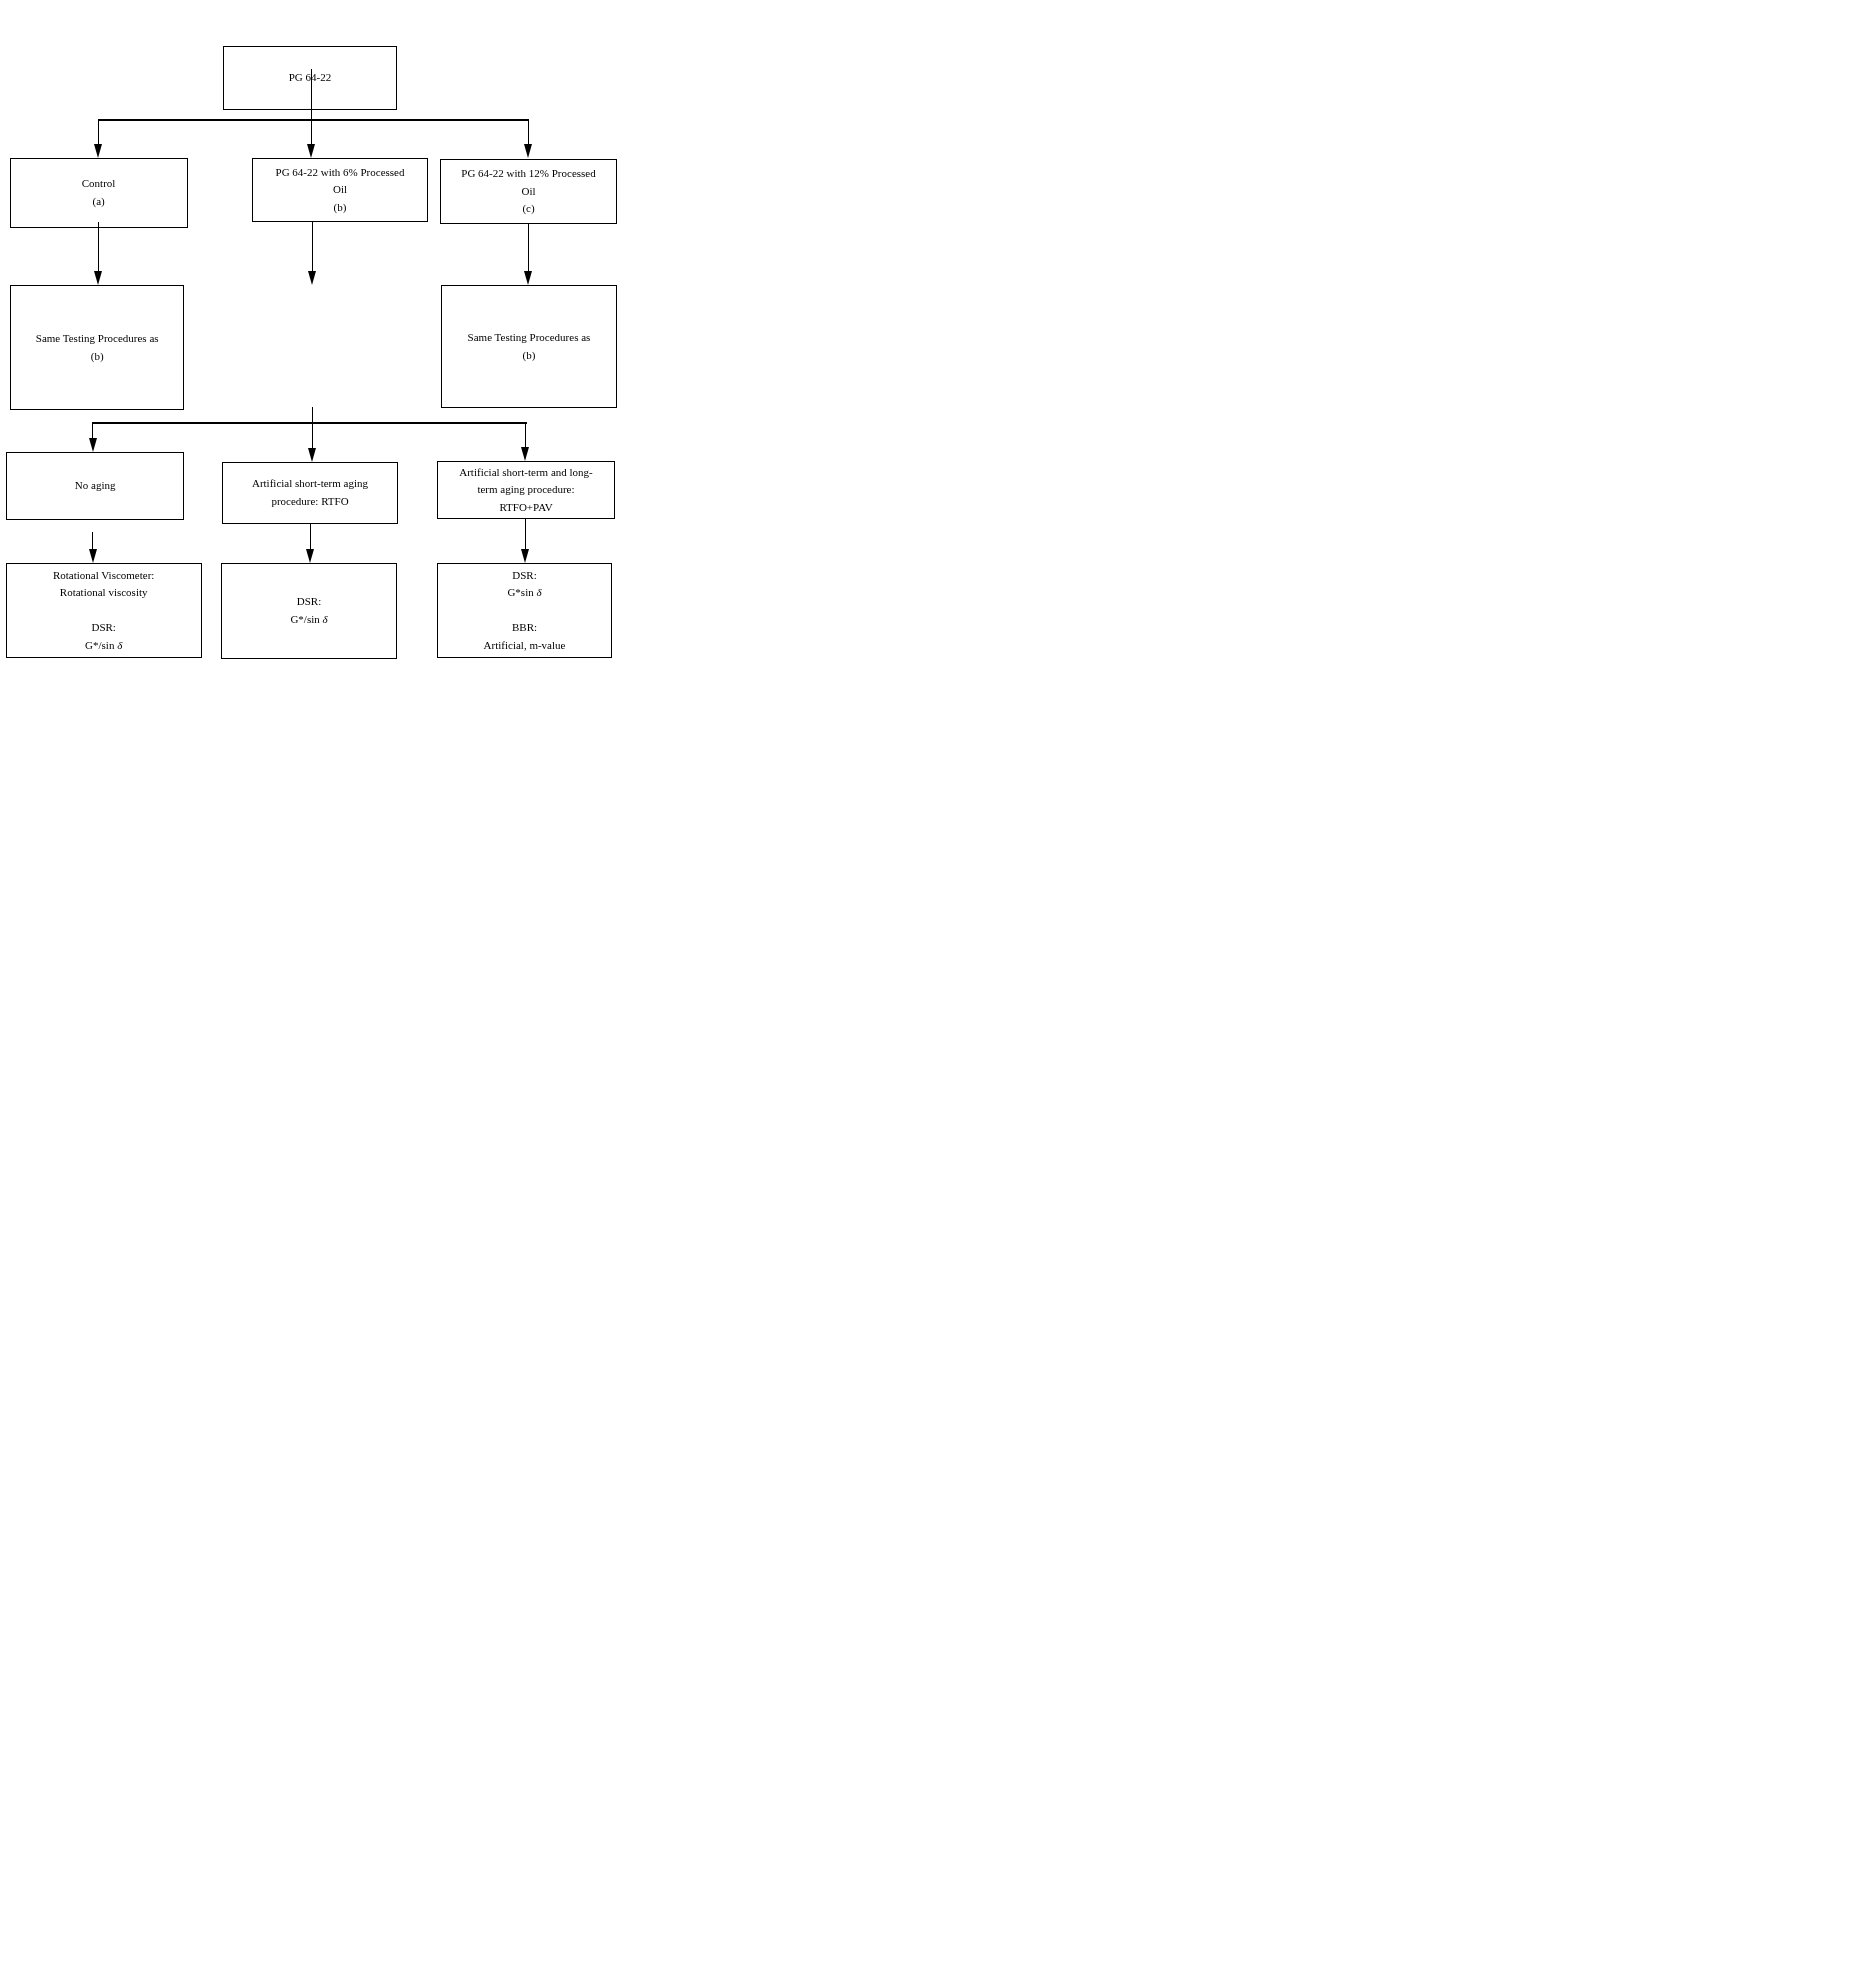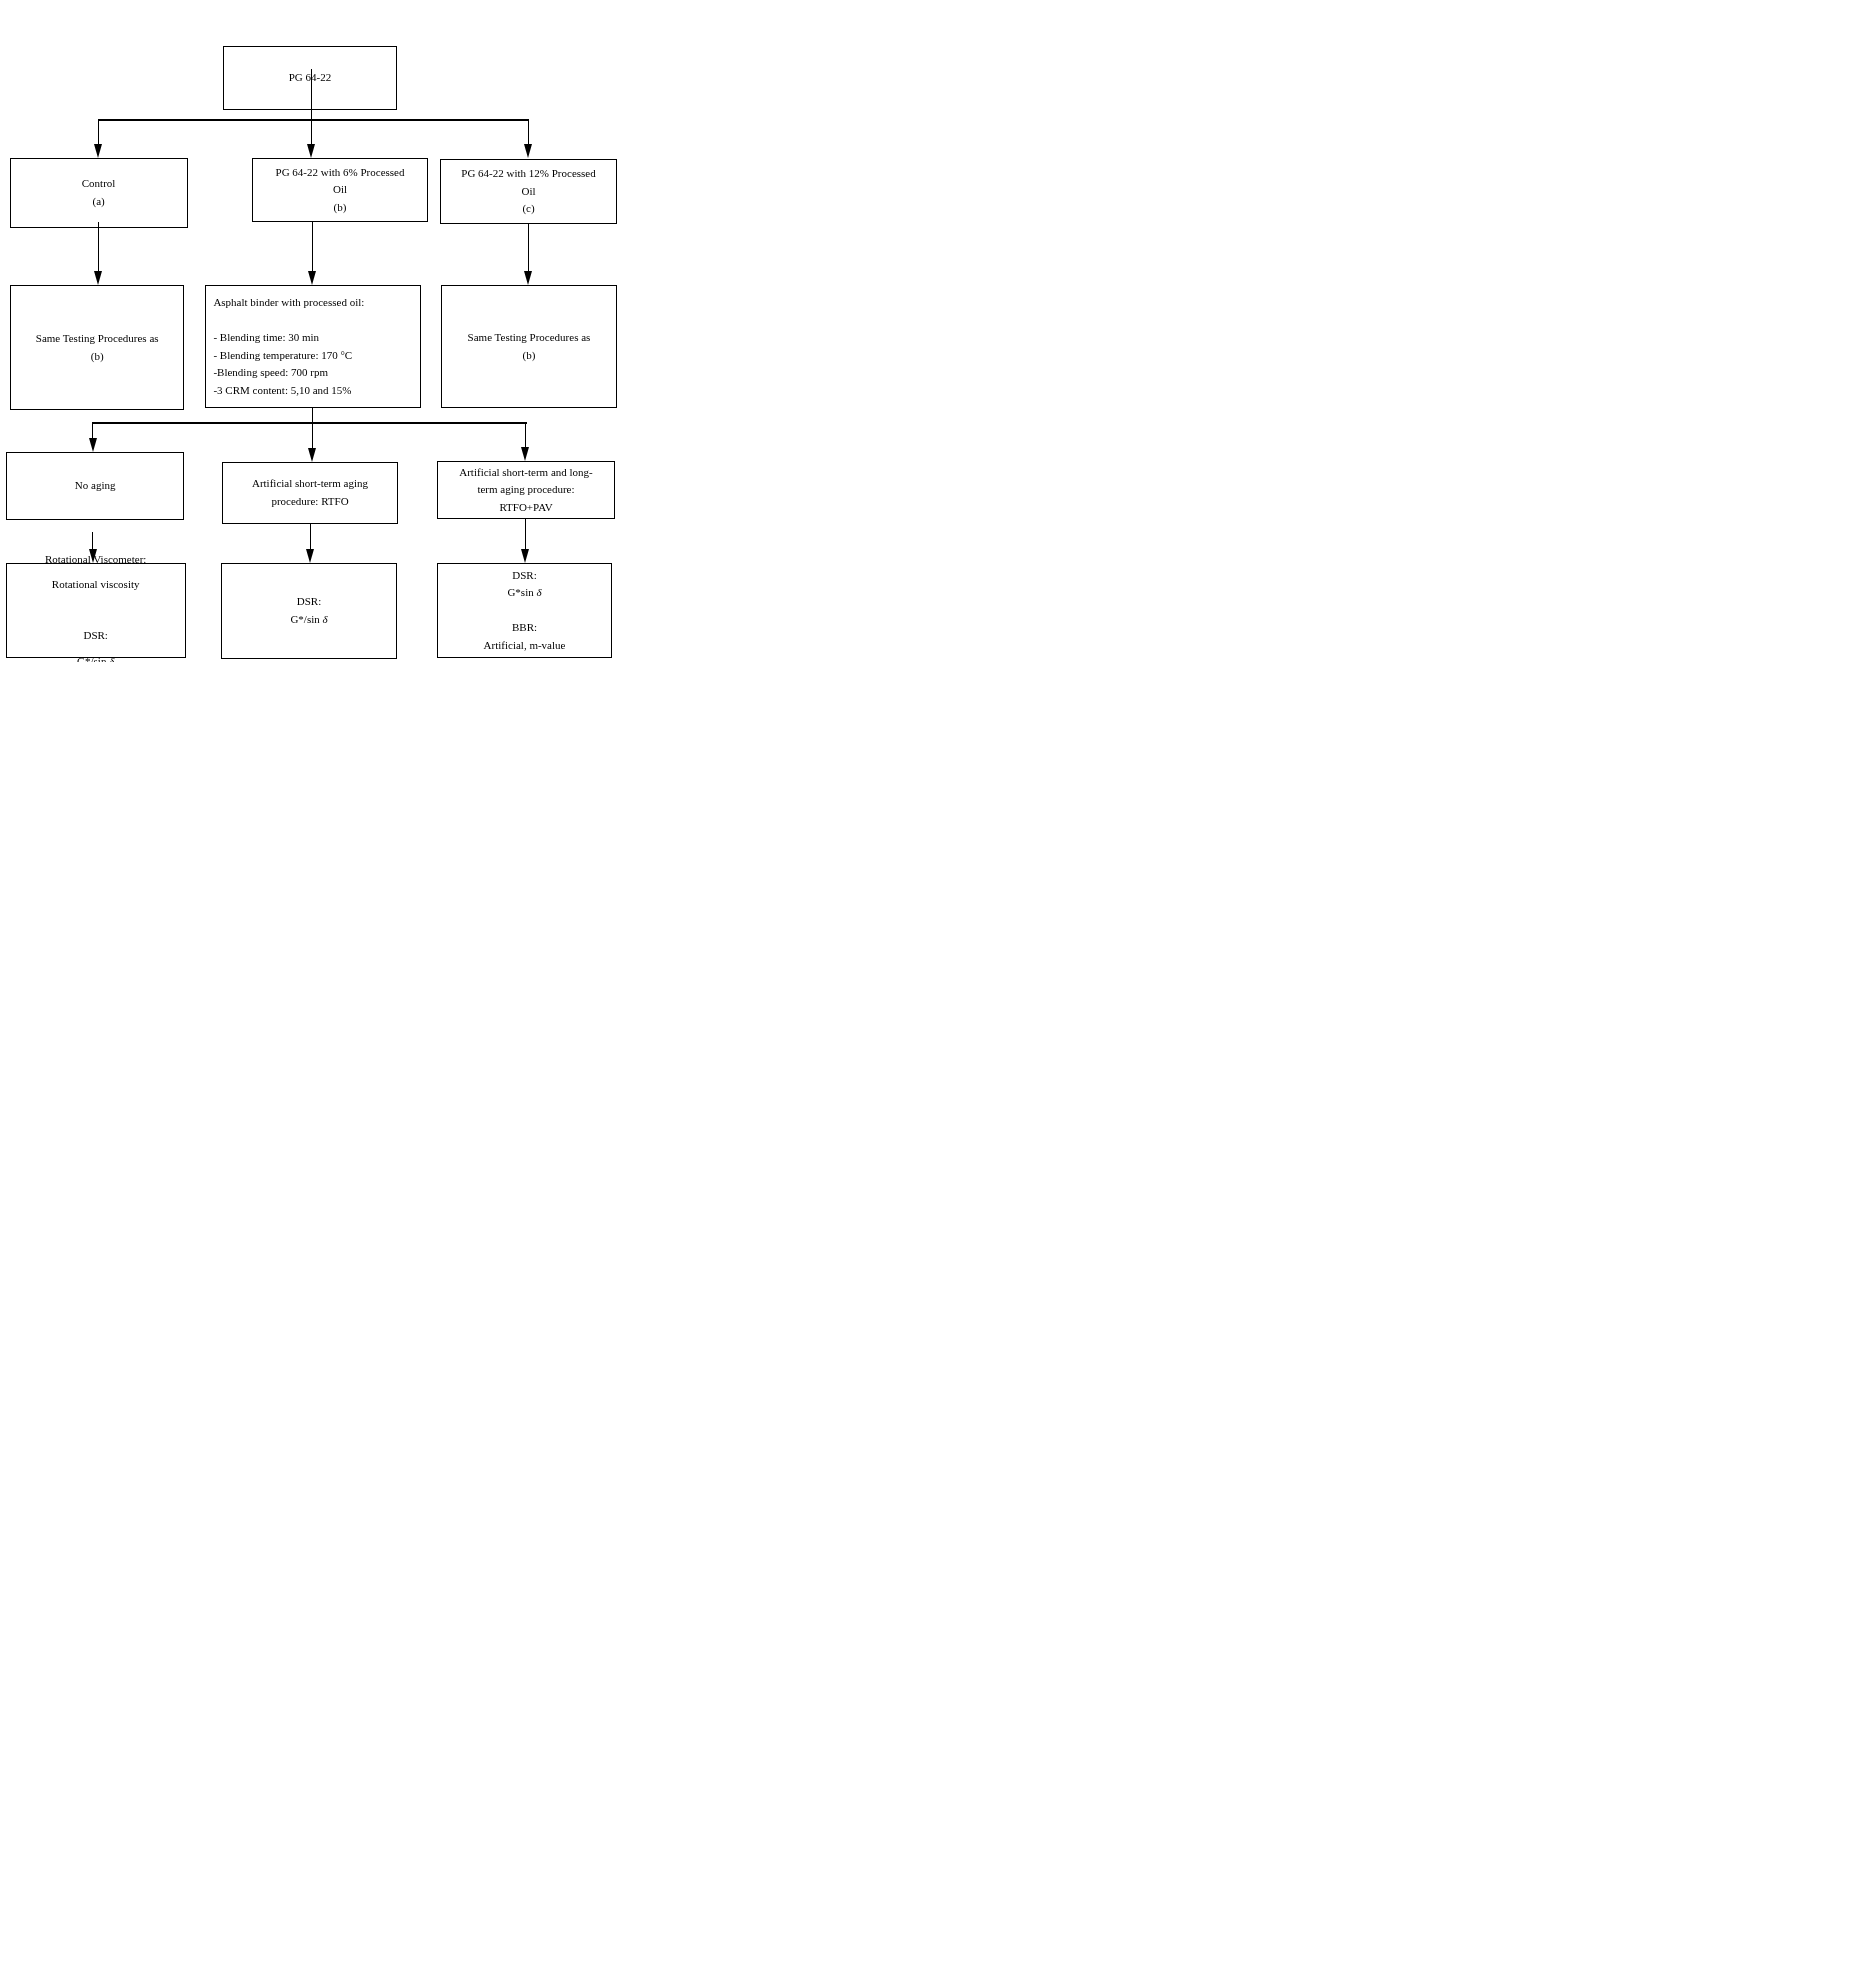--- a/index.html
+++ b/index.html
@@ -93,28 +93,20 @@
   <div class="ah" style="left:94px; top:271px;"></div>
   <div class="vline" style="left:312px; top:221px; height:51px;"></div>
   <div class="ah" style="left:308px; top:271px;"></div>
   <div class="vline" style="left:528px; top:223px; height:49px;"></div>
   <div class="ah" style="left:524px; top:271px;"></div>
 
   <div class="box" style="left:10.2px; top:285px; width:174px; height:125px;">
       <div class="line">Same Testing Procedures as</div>
       <div class="line">(b)</div>
     </div>
-  <div class="box left-align" style="left:205px; top:285px; width:216px; height:123px;">
-      <div class="line">Asphalt binder with processed oil:</div>
-      <div class="line">&nbsp;</div>
-      <div class="line">- Blending time: 30 min</div>
-      <div class="line">- Blending temperature: 170 °C</div>
-      <div class="line">-Blending speed: 700 rpm</div>
-      <div class="line">-3 CRM content: 5,10 and 15%</div>
-    </div>
   <div class="box" style="left:441px; top:285px; width:176px; height:123px;">
       <div class="line">Same Testing Procedures as</div>
       <div class="line">(b)</div>
     </div>
 
   <div class="vline" style="left:312px; top:407px; height:16px;"></div>
   <div class="hline" style="left:92px; top:422px; width:435px;"></div>
   <div class="vline" style="left:92px; top:423px; height:16px;"></div>
   <div class="ah" style="left:89px; top:438px;"></div>
   <div class="vline" style="left:312px; top:423px; height:25.5px;"></div>
@@ -135,21 +127,21 @@
       <div class="line">RTFO+PAV</div>
     </div>
 
   <div class="vline" style="left:92px; top:532px; height:18px;"></div>
   <div class="ah" style="left:89px; top:549px;"></div>
   <div class="vline" style="left:310px; top:523px; height:27px;"></div>
   <div class="ah" style="left:306px; top:549px;"></div>
   <div class="vline" style="left:525px; top:519px; height:31px;"></div>
   <div class="ah" style="left:521px; top:549px;"></div>
 
-  <div class="box" style="left:5.7px; top:563px; width:180px; height:95px;gap:8px;">
+  <div class="box" style="left:5.7px; top:563px; width:196px; height:95px;">
       <div class="line">Rotational Viscometer:</div>
       <div class="line">Rotational viscosity</div>
       <div class="line">&nbsp;</div>
       <div class="line">DSR:</div>
       <div class="line">G*/sin <span class="gd">δ</span></div>
     </div>
   <div class="box" style="left:221px; top:563px; width:176px; height:96px;">
       <div class="line">DSR:</div>
       <div class="line">G*/sin <span class="gd">δ</span></div>
     </div>

